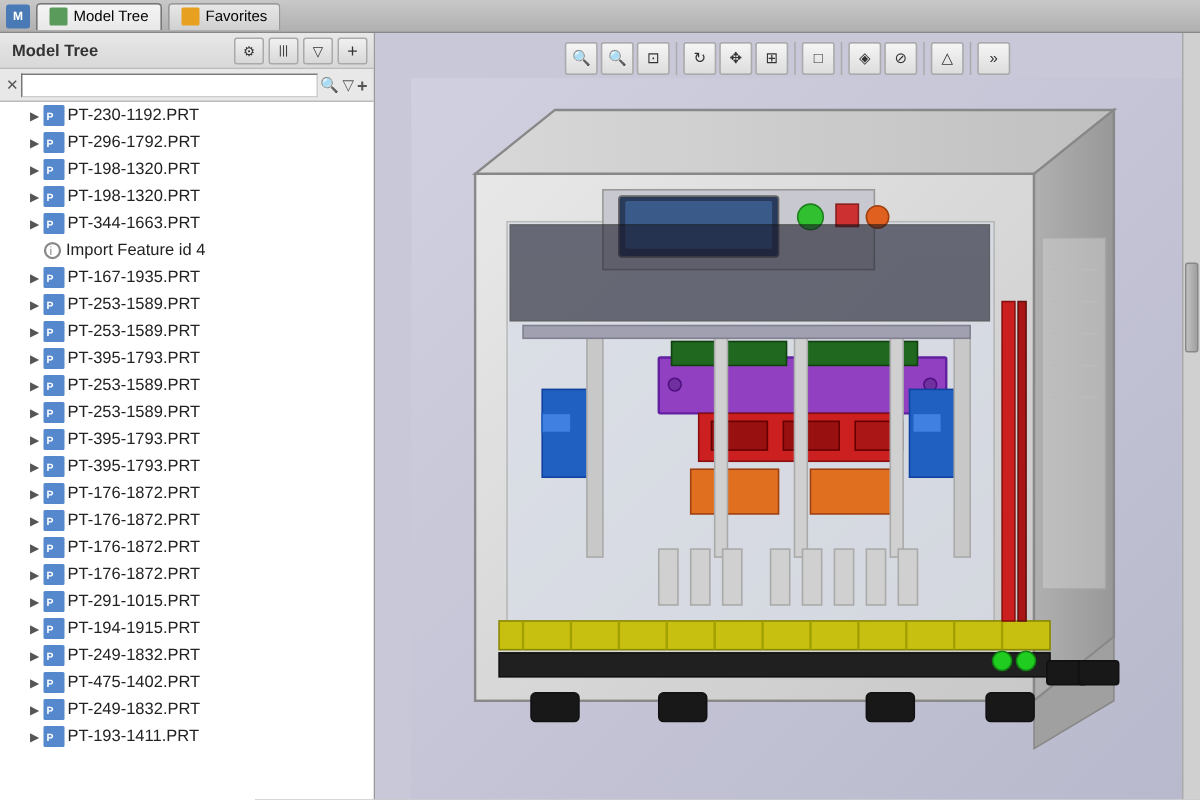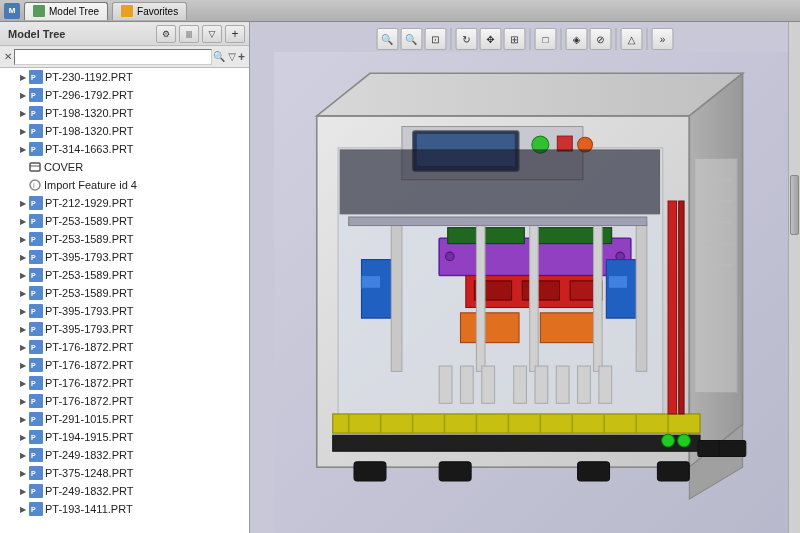--- a/index.html
+++ b/index.html
@@ -361,51 +361,41 @@
           <span class="tree-label">PT-198-1320.PRT</span>
         </div>
         <div class="tree-item indent-0">
           <span class="tree-arrow collapsed"></span>
           <span class="tree-icon icon-prt">
             <svg width="14" height="14" viewBox="0 0 14 14">
               <rect x="1" y="1" width="12" height="12" rx="1" fill="#5588cc"></rect>
               <text x="2" y="10" font-size="7" fill="white" font-weight="bold">P</text>
             </svg>
           </span>
-          <span class="tree-label">PT-314-1663.PRT</span>
+          <span class="tree-label">PT-344-1663.PRT</span>
         </div>
         <div class="tree-item indent-1">
           <span class="tree-arrow leaf"></span>
           <span class="tree-icon">
             <svg width="14" height="14" viewBox="0 0 14 14">
-              <rect x="2" y="3" width="10" height="8" rx="1" fill="none" stroke="#555" stroke-width="1.5"></rect>
-              <line x1="2" y1="6" x2="12" y2="6" stroke="#555" stroke-width="1"></line>
-            </svg>
-          </span>
-          <span class="tree-label">COVER</span>
-        </div>
-        <div class="tree-item indent-1">
-          <span class="tree-arrow leaf"></span>
-          <span class="tree-icon">
-            <svg width="14" height="14" viewBox="0 0 14 14">
               <circle cx="7" cy="7" r="5" fill="none" stroke="#888" stroke-width="1.5"></circle>
               <text x="5" y="10" font-size="8" fill="#888">i</text>
             </svg>
           </span>
           <span class="tree-label">Import Feature id 4</span>
         </div>
         <div class="tree-item indent-0">
           <span class="tree-arrow collapsed"></span>
           <span class="tree-icon icon-prt">
             <svg width="14" height="14" viewBox="0 0 14 14">
               <rect x="1" y="1" width="12" height="12" rx="1" fill="#5588cc"></rect>
               <text x="2" y="10" font-size="7" fill="white" font-weight="bold">P</text>
             </svg>
           </span>
-          <span class="tree-label">PT-212-1929.PRT</span>
+          <span class="tree-label">PT-167-1935.PRT</span>
         </div>
         <div class="tree-item indent-0">
           <span class="tree-arrow collapsed"></span>
           <span class="tree-icon icon-prt">
             <svg width="14" height="14" viewBox="0 0 14 14">
               <rect x="1" y="1" width="12" height="12" rx="1" fill="#5588cc"></rect>
               <text x="2" y="10" font-size="7" fill="white" font-weight="bold">P</text>
             </svg>
           </span>
           <span class="tree-label">PT-253-1589.PRT</span>
@@ -541,21 +531,21 @@
           <span class="tree-label">PT-249-1832.PRT</span>
         </div>
         <div class="tree-item indent-0">
           <span class="tree-arrow collapsed"></span>
           <span class="tree-icon icon-prt">
             <svg width="14" height="14" viewBox="0 0 14 14">
               <rect x="1" y="1" width="12" height="12" rx="1" fill="#5588cc"></rect>
               <text x="2" y="10" font-size="7" fill="white" font-weight="bold">P</text>
             </svg>
           </span>
-          <span class="tree-label">PT-375-1248.PRT</span>
+          <span class="tree-label">PT-475-1402.PRT</span>
         </div>
         <div class="tree-item indent-0">
           <span class="tree-arrow collapsed"></span>
           <span class="tree-icon icon-prt">
             <svg width="14" height="14" viewBox="0 0 14 14">
               <rect x="1" y="1" width="12" height="12" rx="1" fill="#5588cc"></rect>
               <text x="2" y="10" font-size="7" fill="white" font-weight="bold">P</text>
             </svg>
           </span>
           <span class="tree-label">PT-249-1832.PRT</span>

